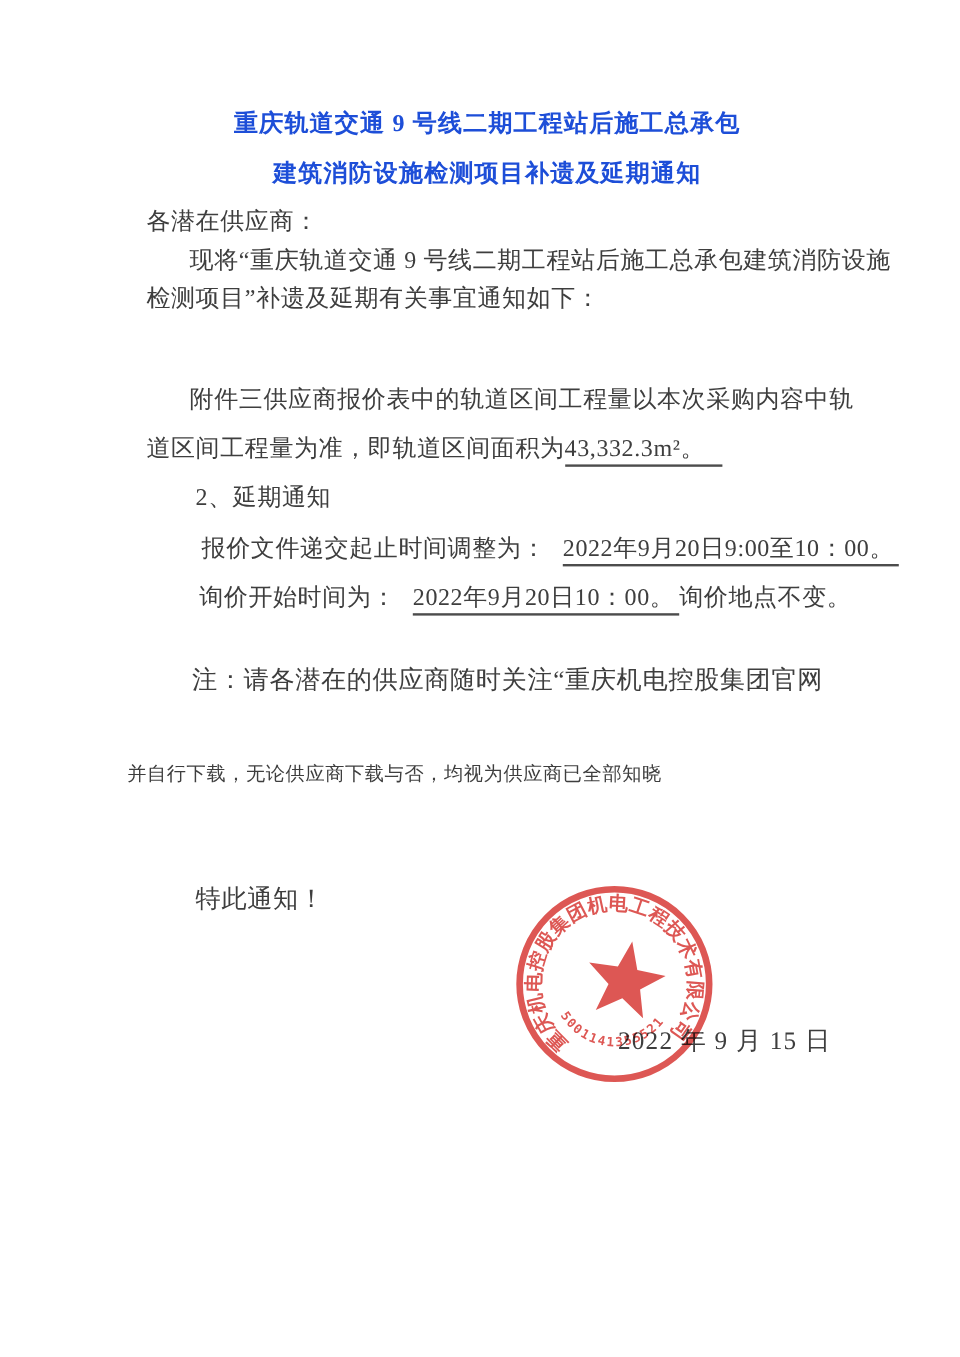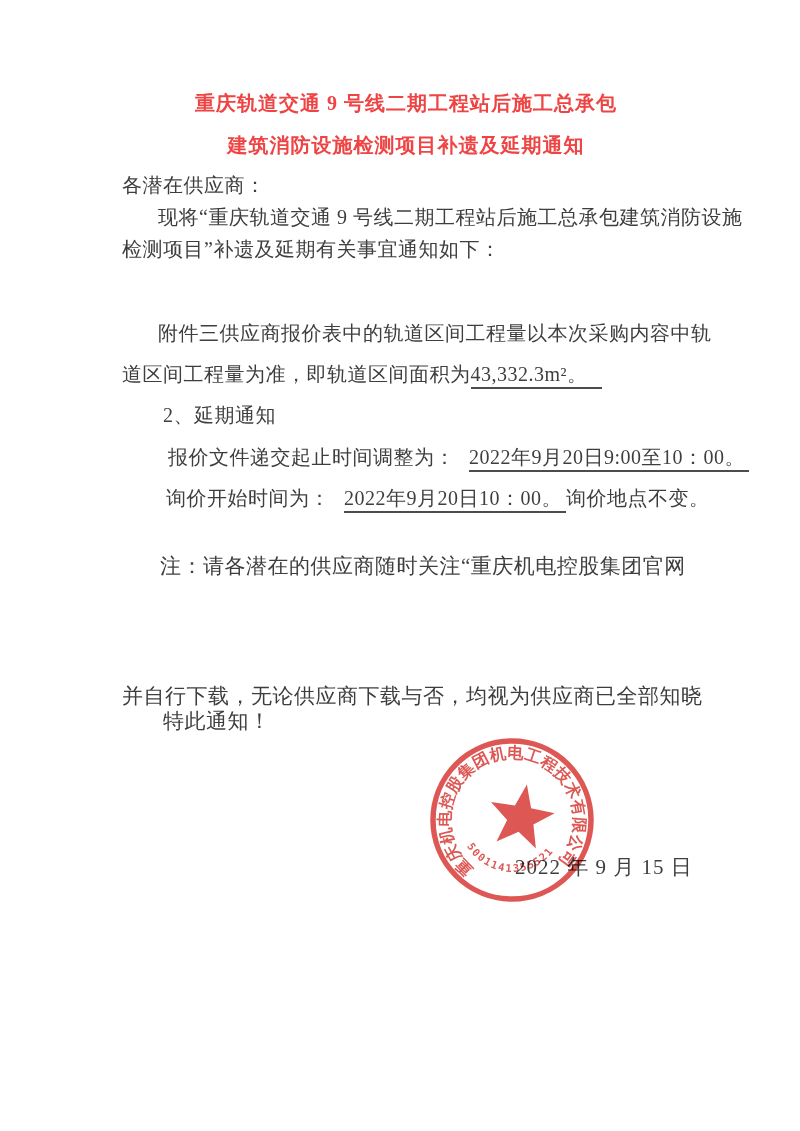--- a/index.html
+++ b/index.html
@@ -6,21 +6,21 @@
   .page {
     position:relative; width:800px; height:1131px;
     background:#ffffff; overflow:hidden;
     font-family:"Liberation Serif","DejaVu Serif",serif;
     color:#3e3e3e;
   }
   .line {
     position:absolute; white-space:nowrap;
     font-size:20px; letter-spacing:0.5px; line-height:1.1;
   }
-  .title { font-weight:bold; color:#ef4444; letter-spacing:1px; }
+  .title { font-weight:bold; color:#1d4ed8; letter-spacing:1px; }
   .centered { left:110px; width:592px; text-align:center; }
   .u {
     border-bottom:2px solid #4c4c4c;
     padding:0 14px 2px 0;
   }
   .u2 {
     border-bottom:2px solid #4c4c4c;
     padding:0 4px 2px 0;
   }
   .stamp {
@@ -50,23 +50,23 @@
   <div class="line z1" style="top:322px; left:158px;">附件三供应商报价表中的轨道区间工程量以本次采购内容中轨</div>
   <div class="line z1" style="top:363px; left:122px;"><span>道区间工程量为准，即轨道区间面积为</span><span class="u">43,332.3m²。</span></div>
 
   <div class="line z1" style="top:404px; left:163px;">2、延期通知</div>
 
   <div class="line z1" style="top:446px; left:168px;"><span>报价文件递交起止时间调整为：</span><span style="display:inline-block;width:14px;"></span><span class="u2">2022年9月20日9:00至10：00。</span></div>
 
   <div class="line z1" style="top:487px; left:166px;"><span>询价开始时间为：</span><span style="display:inline-block;width:14px;"></span><span class="u2">2022年9月20日10：00。</span><span>询价地点不变。</span></div>
 
   <div class="line z1" style="top:555px; left:160px; font-size:21px;">注：请各潜在的供应商随时关注“重庆机电控股集团官网</div>
-  <div class="line z1" style="top:637px; left:122px; font-size:21px;margin-top:48px;">并自行下载，无论供应商下载与否，均视为供应商已全部知晓</div>
+  <div class="line z1" style="top:637px; left:106px; font-size:16px;">并自行下载，无论供应商下载与否，均视为供应商已全部知晓</div>
 
-  <div class="line z1" style="top:710px; left:163px; font-size:21px;">特此通知！</div>
+  <div class="line z1" style="top:738px; left:163px; font-size:21px;">特此通知！</div>
 
 
   <div class="line z1" style="top:856px; left:515px; font-size:21px; letter-spacing:1px;">2022 年 9 月 15 日</div>
 
   <svg class="stamp" width="212" height="218" viewBox="0 0 212 218">
     <defs>
       <path id="arc-top" d="M 65.8,156.9 A 62,62 0 1 1 142.2,156.9" fill="none"></path>
       <path id="arc-bottom" d="M 59,134 A 52,52 0 0 0 149,134" fill="none"></path>
     </defs>
     <circle cx="104" cy="108" r="79" fill="none" stroke-width="5.5" stroke="#d9403c"></circle>

